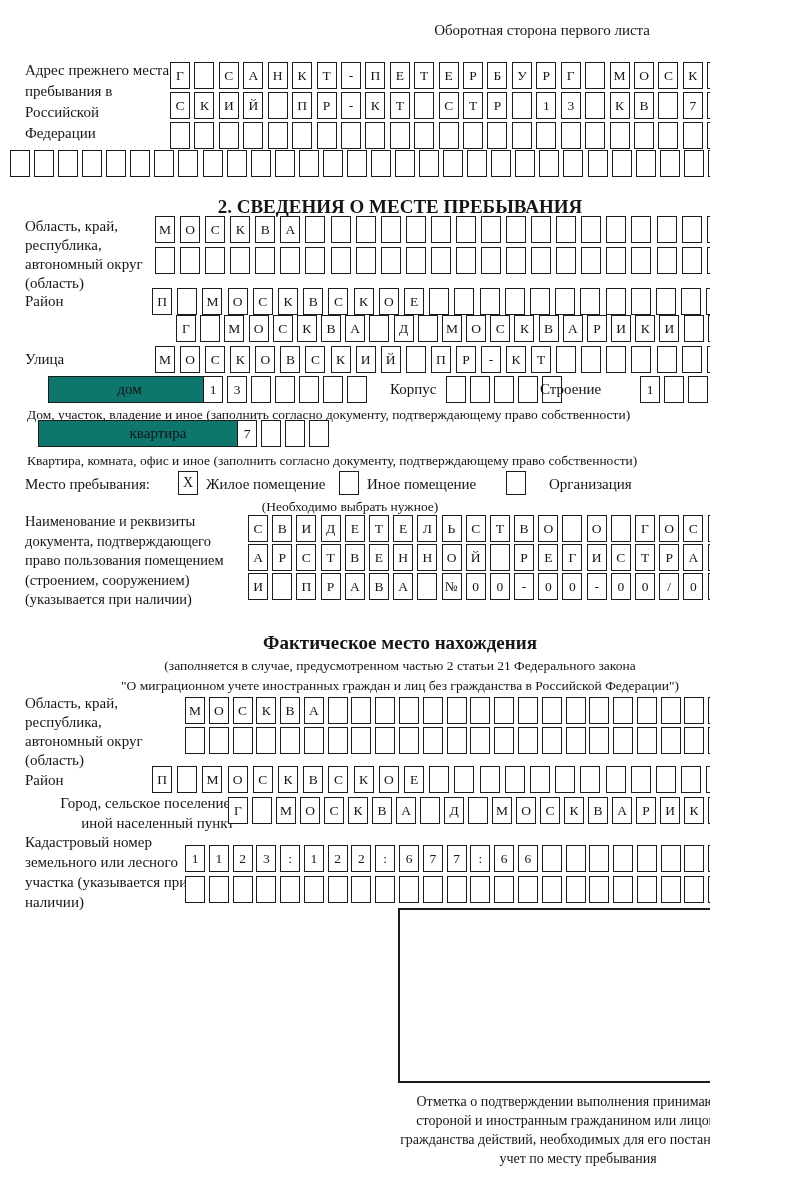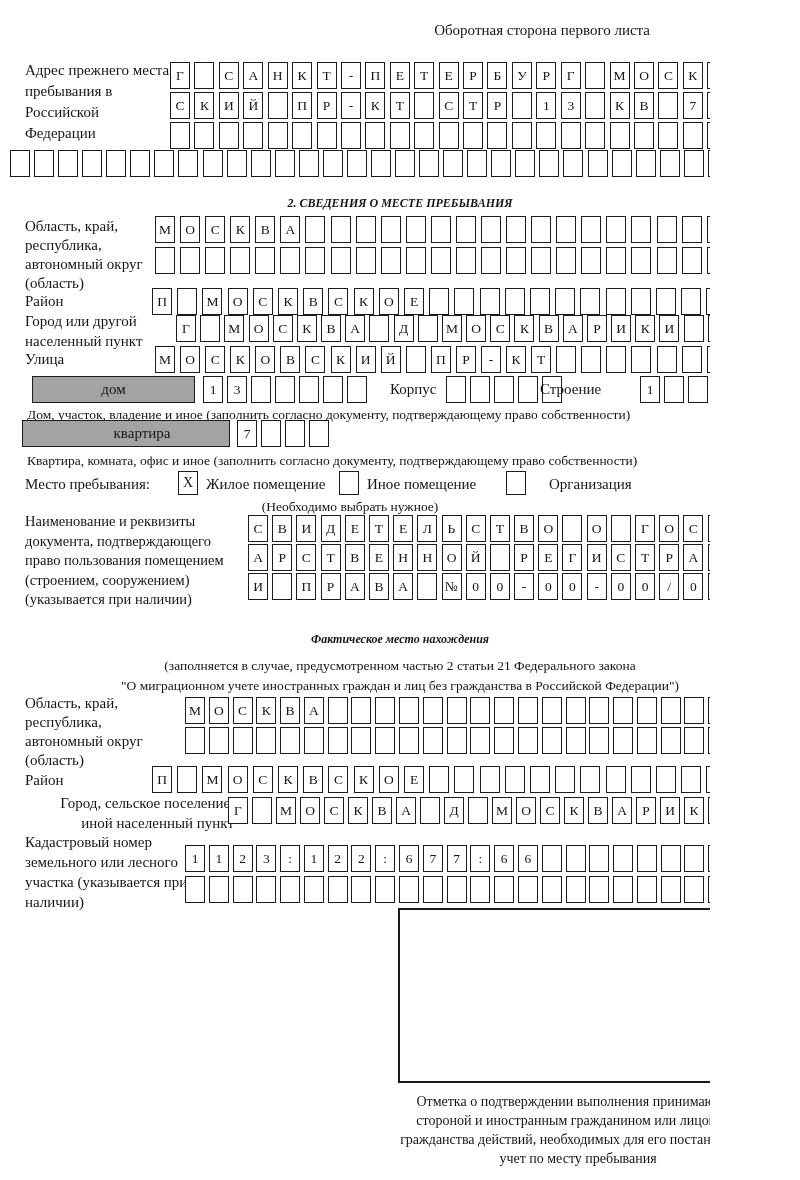--- a/index.html
+++ b/index.html
@@ -1,28 +1,28 @@
 <!DOCTYPE html>
 <html><head>
 <meta charset="utf-8">
 <style>
   html,body { margin:0; padding:0; background:#ffffff; }
   body { font-family:"Liberation Serif","DejaVu Serif",serif; color:#151515; }
   .page { position:relative; width:710px; height:1180px; background:#fff; overflow:hidden; }
   .abs { position:absolute; }
   .label { font-size:15px; line-height:20px; }
   .caption { font-size:13.5px; line-height:18px;text-align:center; }
-  .title { font-size:12px; font-weight:bold;font-style:italic; }
+  .title { font-size:19px; font-weight:bold; }
   .center { text-align:center; }
   .cells { display:flex; justify-content:space-between; }
   .cells.gapped { justify-content:flex-start; gap:4px; }
   .cell { box-sizing:border-box; flex:none; width:20px; height:27px; border:1.6px solid #1c1c1c;
           display:flex; align-items:center; justify-content:center; font-size:13.5px; background:#fff; }
-  .fieldbox { box-sizing:border-box; border:1.6px solid #1c1c1c; height:27px; background:#a3a3a3;
-              display:flex; align-items:center; justify-content:center; font-size:15px; }
+  .fieldbox { box-sizing:border-box; border:1.6px solid #1c1c1c; height:27px; background:#0f766e;
+              display:flex; align-items:center; justify-content:center; font-size:15px;margin-left:16px; }
   .checkbox { box-sizing:border-box; width:20px; height:24px; border:1.6px solid #1c1c1c; background:#fff;
               display:flex; align-items:center; justify-content:center; font-size:14px; }
   .stamp { box-sizing:border-box; border:2px solid #1c1c1c; background:#fff; }
 </style>
 </head>
 <body>
 
 <div class="page">
 
   <div class="abs label" style="top:20px; right:60px;">Оборотная сторона первого листа</div>
@@ -217,21 +217,20 @@
       <div class="cell"></div>
       <div class="cell"></div>
       <div class="cell"></div>
       <div class="cell"></div>
       <div class="cell"></div>
       <div class="cell"></div>
       <div class="cell"></div>
       <div class="cell"></div>
     </div>
 
-  <div class="abs label" style="left:25px; top:311px; width:140px; line-height:20px;">Город или другой населенный пункт</div>
   <div class="abs cells" style="left:176px; top:315px; width:576px;">
       <div class="cell">Г</div>
       <div class="cell"></div>
       <div class="cell">М</div>
       <div class="cell">О</div>
       <div class="cell">С</div>
       <div class="cell">К</div>
       <div class="cell">В</div>
       <div class="cell">А</div>
       <div class="cell"></div>

